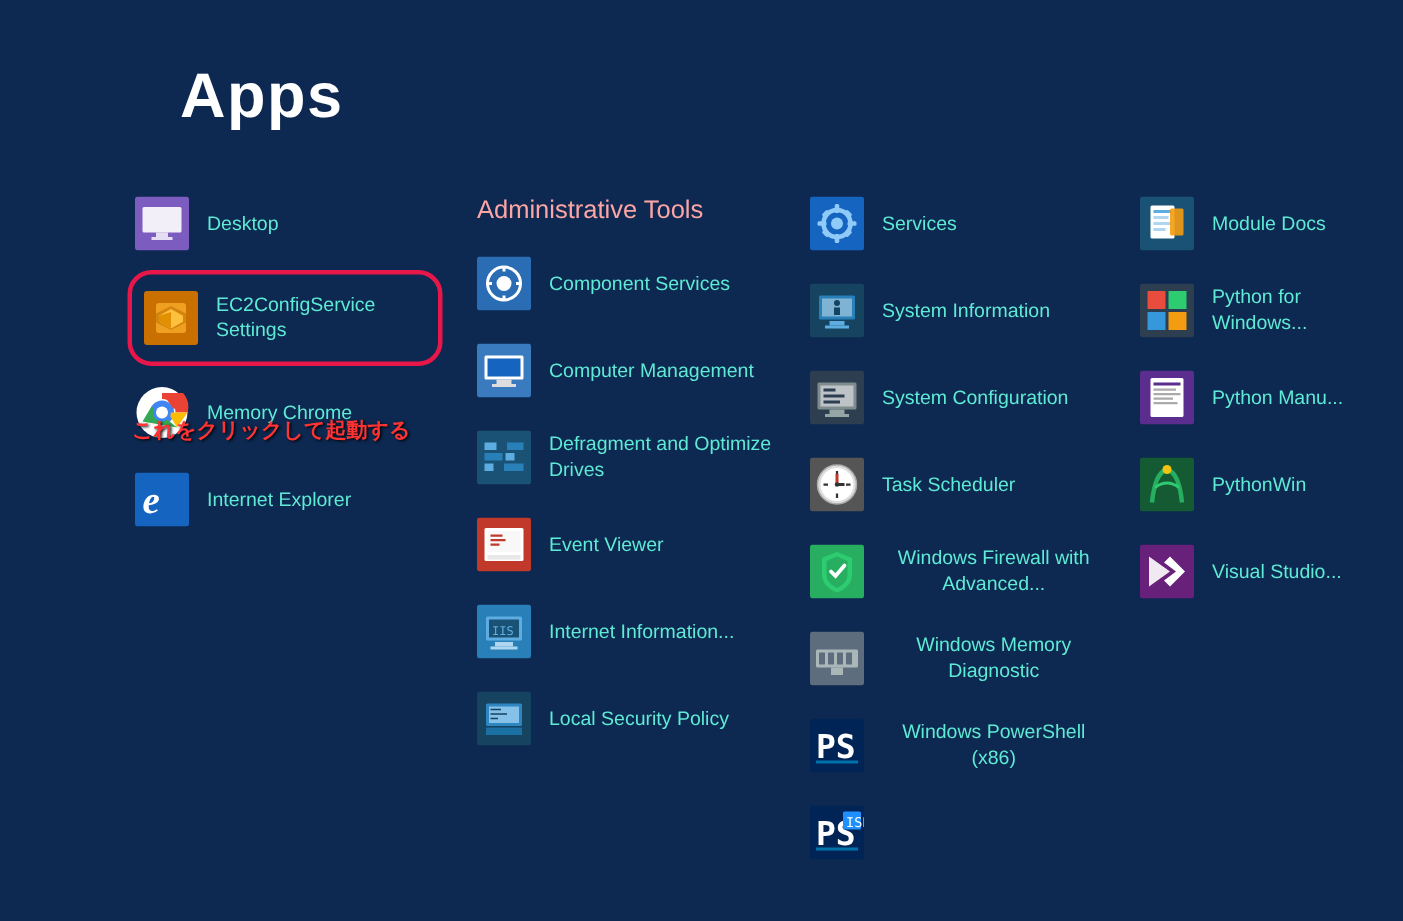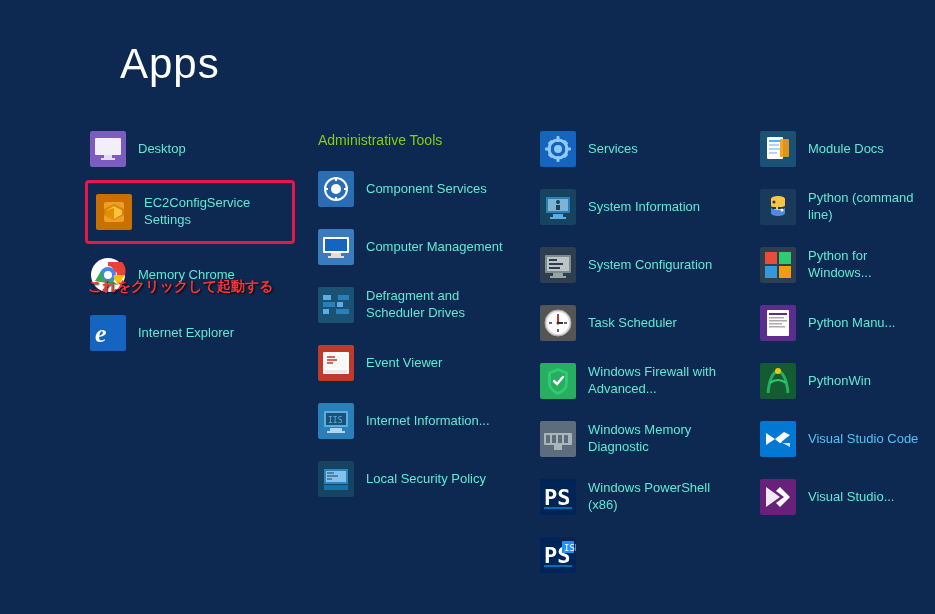--- a/index.html
+++ b/index.html
@@ -11,21 +11,21 @@
       color: #fff;
       overflow: hidden;
       position: relative;
     }
 
     .page-title {
       position: absolute;
       top: 40px;
       left: 120px;
       font-size: 42px;
-      font-weight: 400;
+      font-weight: 700;
       color: #fff;
       letter-spacing: 1px;
     }
 
     .app-icon {
       width: 40px;
       height: 40px;
       min-width: 40px;
       margin-right: 10px;
       display: flex;
@@ -34,22 +34,22 @@
       font-size: 24px;
     }
 
     .app-label {
       font-size: 13px;
       color: #5eead4;
       line-height: 1.3;
     }
 
     .section-header {
-      color: #84cc16;
-      font-size: 14px;
+      color: #fca5a5;
+      font-size: 17px;
       padding: 8px 10px;
       min-height: 40px;
       display: flex;
       align-items: center;
     }
 
     
     .annotation {
       position: absolute;
       top: 278px;
@@ -91,21 +91,21 @@
       <svg viewBox="0 0 36 36" xmlns="http://www.w3.org/2000/svg">
         <rect width="36" height="36" fill="#7c5cbf" rx="2"></rect>
         <rect x="5" y="7" width="26" height="17" fill="#fff" opacity="0.9" rx="1"></rect>
         <rect x="14" y="24" width="8" height="3" fill="#fff" opacity="0.8"></rect>
         <rect x="11" y="27" width="14" height="2" fill="#fff" opacity="0.8"></rect>
       </svg>
     </div>
     <span class="app-label">Desktop</span>
   </div>
 
-  <div style="border:3px solid #e8174a; border-radius:4px; margin:2px 5px;">
+  <div style="border:3px solid #e8174a; border-radius:16px; margin:2px 5px;">
     <div class="item-wrap" style="padding:6px 6px;">
       <div class="app-icon">
         <svg viewBox="0 0 36 36" xmlns="http://www.w3.org/2000/svg">
           <rect width="36" height="36" fill="#c97000" rx="2"></rect>
           <rect x="8" y="8" width="20" height="20" fill="#f0a020" rx="2"></rect>
           <polygon points="18,10 28,15 28,21 18,26 8,21 8,15" fill="#d4850e"></polygon>
           <polygon points="18,12 26,16.5 26,20.5 18,25 10,20.5 10,16.5" fill="#ffc040"></polygon>
           <polygon points="18,14 18,25 10,20.5 10,16.5" fill="#e09000"></polygon>
           <rect x="14" y="8" width="8" height="20" fill="none"></rect>
         </svg>
@@ -182,21 +182,21 @@
       <svg viewBox="0 0 36 36" xmlns="http://www.w3.org/2000/svg">
         <rect width="36" height="36" fill="#1a5276" rx="2"></rect>
         <rect x="5" y="8" width="8" height="5" fill="#5dade2"></rect>
         <rect x="5" y="15" width="12" height="5" fill="#2980b9"></rect>
         <rect x="5" y="22" width="6" height="5" fill="#5dade2"></rect>
         <rect x="20" y="8" width="11" height="5" fill="#2980b9"></rect>
         <rect x="19" y="15" width="6" height="5" fill="#5dade2"></rect>
         <rect x="18" y="22" width="13" height="5" fill="#2980b9"></rect>
       </svg>
     </div>
-    <span class="app-label">Defragment and Scheduler Drives</span>
+    <span class="app-label">Defragment and Optimize Drives</span>
   </div>
 
   <div class="item-wrap">
     <div class="app-icon">
       <svg viewBox="0 0 36 36" xmlns="http://www.w3.org/2000/svg">
         <rect width="36" height="36" fill="#c0392b" rx="2"></rect>
         <rect x="5" y="7" width="26" height="22" fill="#fff" rx="1"></rect>
         <rect x="7" y="9" width="22" height="14" fill="#f8f8f8"></rect>
         <line x1="9" y1="12" x2="17" y2="12" stroke="#c0392b" stroke-width="1.5"></line>
         <line x1="9" y1="15" x2="19" y2="15" stroke="#c0392b" stroke-width="1.5"></line>
@@ -232,21 +232,21 @@
         <line x1="9" y1="12" x2="16" y2="12" stroke="#154360" stroke-width="1"></line>
         <line x1="9" y1="15" x2="20" y2="15" stroke="#154360" stroke-width="1"></line>
         <line x1="9" y1="18" x2="14" y2="18" stroke="#154360" stroke-width="1"></line>
       </svg>
     </div>
     <span class="app-label">Local Security Policy</span>
   </div>
 
 </div>
 
-<div style="position:absolute; top:120px; left:530px; width:215px;">
+<div style="position:absolute; top:120px; left:530px; width:215px;text-align:center;">
 
   <div class="item-wrap">
     <div class="app-icon">
       <svg viewBox="0 0 36 36" xmlns="http://www.w3.org/2000/svg">
         <rect width="36" height="36" fill="#1565c0" rx="2"></rect>
         <circle cx="18" cy="18" r="9" fill="none" stroke="#90caf9" stroke-width="3"></circle>
         <circle cx="18" cy="18" r="4" fill="#90caf9"></circle>
         <rect x="16.5" y="5" width="3" height="6" fill="#90caf9" rx="1"></rect>
         <rect x="16.5" y="25" width="3" height="6" fill="#90caf9" rx="1"></rect>
         <rect x="5" y="16.5" width="6" height="3" fill="#90caf9" rx="1"></rect>
@@ -371,32 +371,20 @@
         <rect x="9" y="9" width="12" height="2" fill="#5dade2"></rect>
         <rect x="9" y="13" width="10" height="2" fill="#aed6f1"></rect>
         <rect x="9" y="17" width="12" height="2" fill="#aed6f1"></rect>
         <rect x="9" y="21" width="8" height="2" fill="#aed6f1"></rect>
         <rect x="20" y="8" width="9" height="18" fill="#f39c12" rx="1" opacity="0.9"></rect>
       </svg>
     </div>
     <span class="app-label">Module Docs</span>
   </div>
 
-  <div class="item-wrap">
-    <div class="app-icon">
-      <svg viewBox="0 0 36 36" xmlns="http://www.w3.org/2000/svg">
-        <rect width="36" height="36" fill="#1a3a5c" rx="2"></rect>
-        <path d="M11 10 C11 6 25 6 25 10 L25 16 C25 18 22 18 18 18 L18 20 L22 20 L22 22 L14 22 L14 20 L16 20 L16 18 C12 18 11 18 11 16 Z" fill="#f9c642"></path>
-        <circle cx="14" cy="13" r="1.5" fill="#1a3a5c"></circle>
-        <path d="M25 18 C25 22 11 22 11 18 L11 24 C11 28 25 28 25 24 Z" fill="#4a8fd6"></path>
-        <circle cx="22" cy="21" r="1.5" fill="#fff"></circle>
-      </svg>
-    </div>
-    <span class="app-label">Python (command line)</span>
-  </div>
 
   <div class="item-wrap">
     <div class="app-icon">
       <svg viewBox="0 0 36 36" xmlns="http://www.w3.org/2000/svg">
         <rect width="36" height="36" fill="#2c3e50" rx="2"></rect>
         <rect x="5" y="5" width="12" height="12" fill="#e74c3c"></rect>
         <rect x="19" y="5" width="12" height="12" fill="#2ecc71"></rect>
         <rect x="5" y="19" width="12" height="12" fill="#3498db"></rect>
         <rect x="19" y="19" width="12" height="12" fill="#f39c12"></rect>
       </svg>
@@ -425,31 +413,20 @@
         <rect width="36" height="36" fill="#145a32" rx="2"></rect>
         <path d="M8 30 Q10 10 18 8 Q26 10 28 30" fill="none" stroke="#27ae60" stroke-width="3"></path>
         <path d="M10 20 Q18 14 26 20" fill="none" stroke="#2ecc71" stroke-width="2"></path>
         <circle cx="18" cy="8" r="3" fill="#f1c40f"></circle>
       </svg>
     </div>
     <span class="app-label">PythonWin</span>
   </div>
 
 
-  <div class="item-wrap">
-    <div class="app-icon">
-      <svg viewBox="0 0 36 36" xmlns="http://www.w3.org/2000/svg">
-        <rect width="36" height="36" fill="#0078d4" rx="2"></rect>
-        <path d="M6 24 L15 18 L6 12 Z" fill="#fff"></path>
-        <path d="M15 18 L24 11 L30 14 L20 22 Z" fill="#fff"></path>
-        <path d="M20 22 L30 22 L30 26 L15 18 Z" fill="#fff" opacity="0.8"></path>
-      </svg>
-    </div>
-    <span class="app-label" style="color:#4fc3f7;">Visual Studio Code</span>
-  </div>
 
   <div class="item-wrap">
     <div class="app-icon">
       <svg viewBox="0 0 36 36" xmlns="http://www.w3.org/2000/svg">
         <rect width="36" height="36" fill="#68217a" rx="2"></rect>
         <path d="M6 8 L20 18 L6 28 Z" fill="#fff" opacity="0.9"></path>
         <path d="M20 8 L30 18 L20 28 L16 24 L24 18 L16 12 Z" fill="#fff"></path>
       </svg>
     </div>
     <span class="app-label">Visual Studio...</span>

